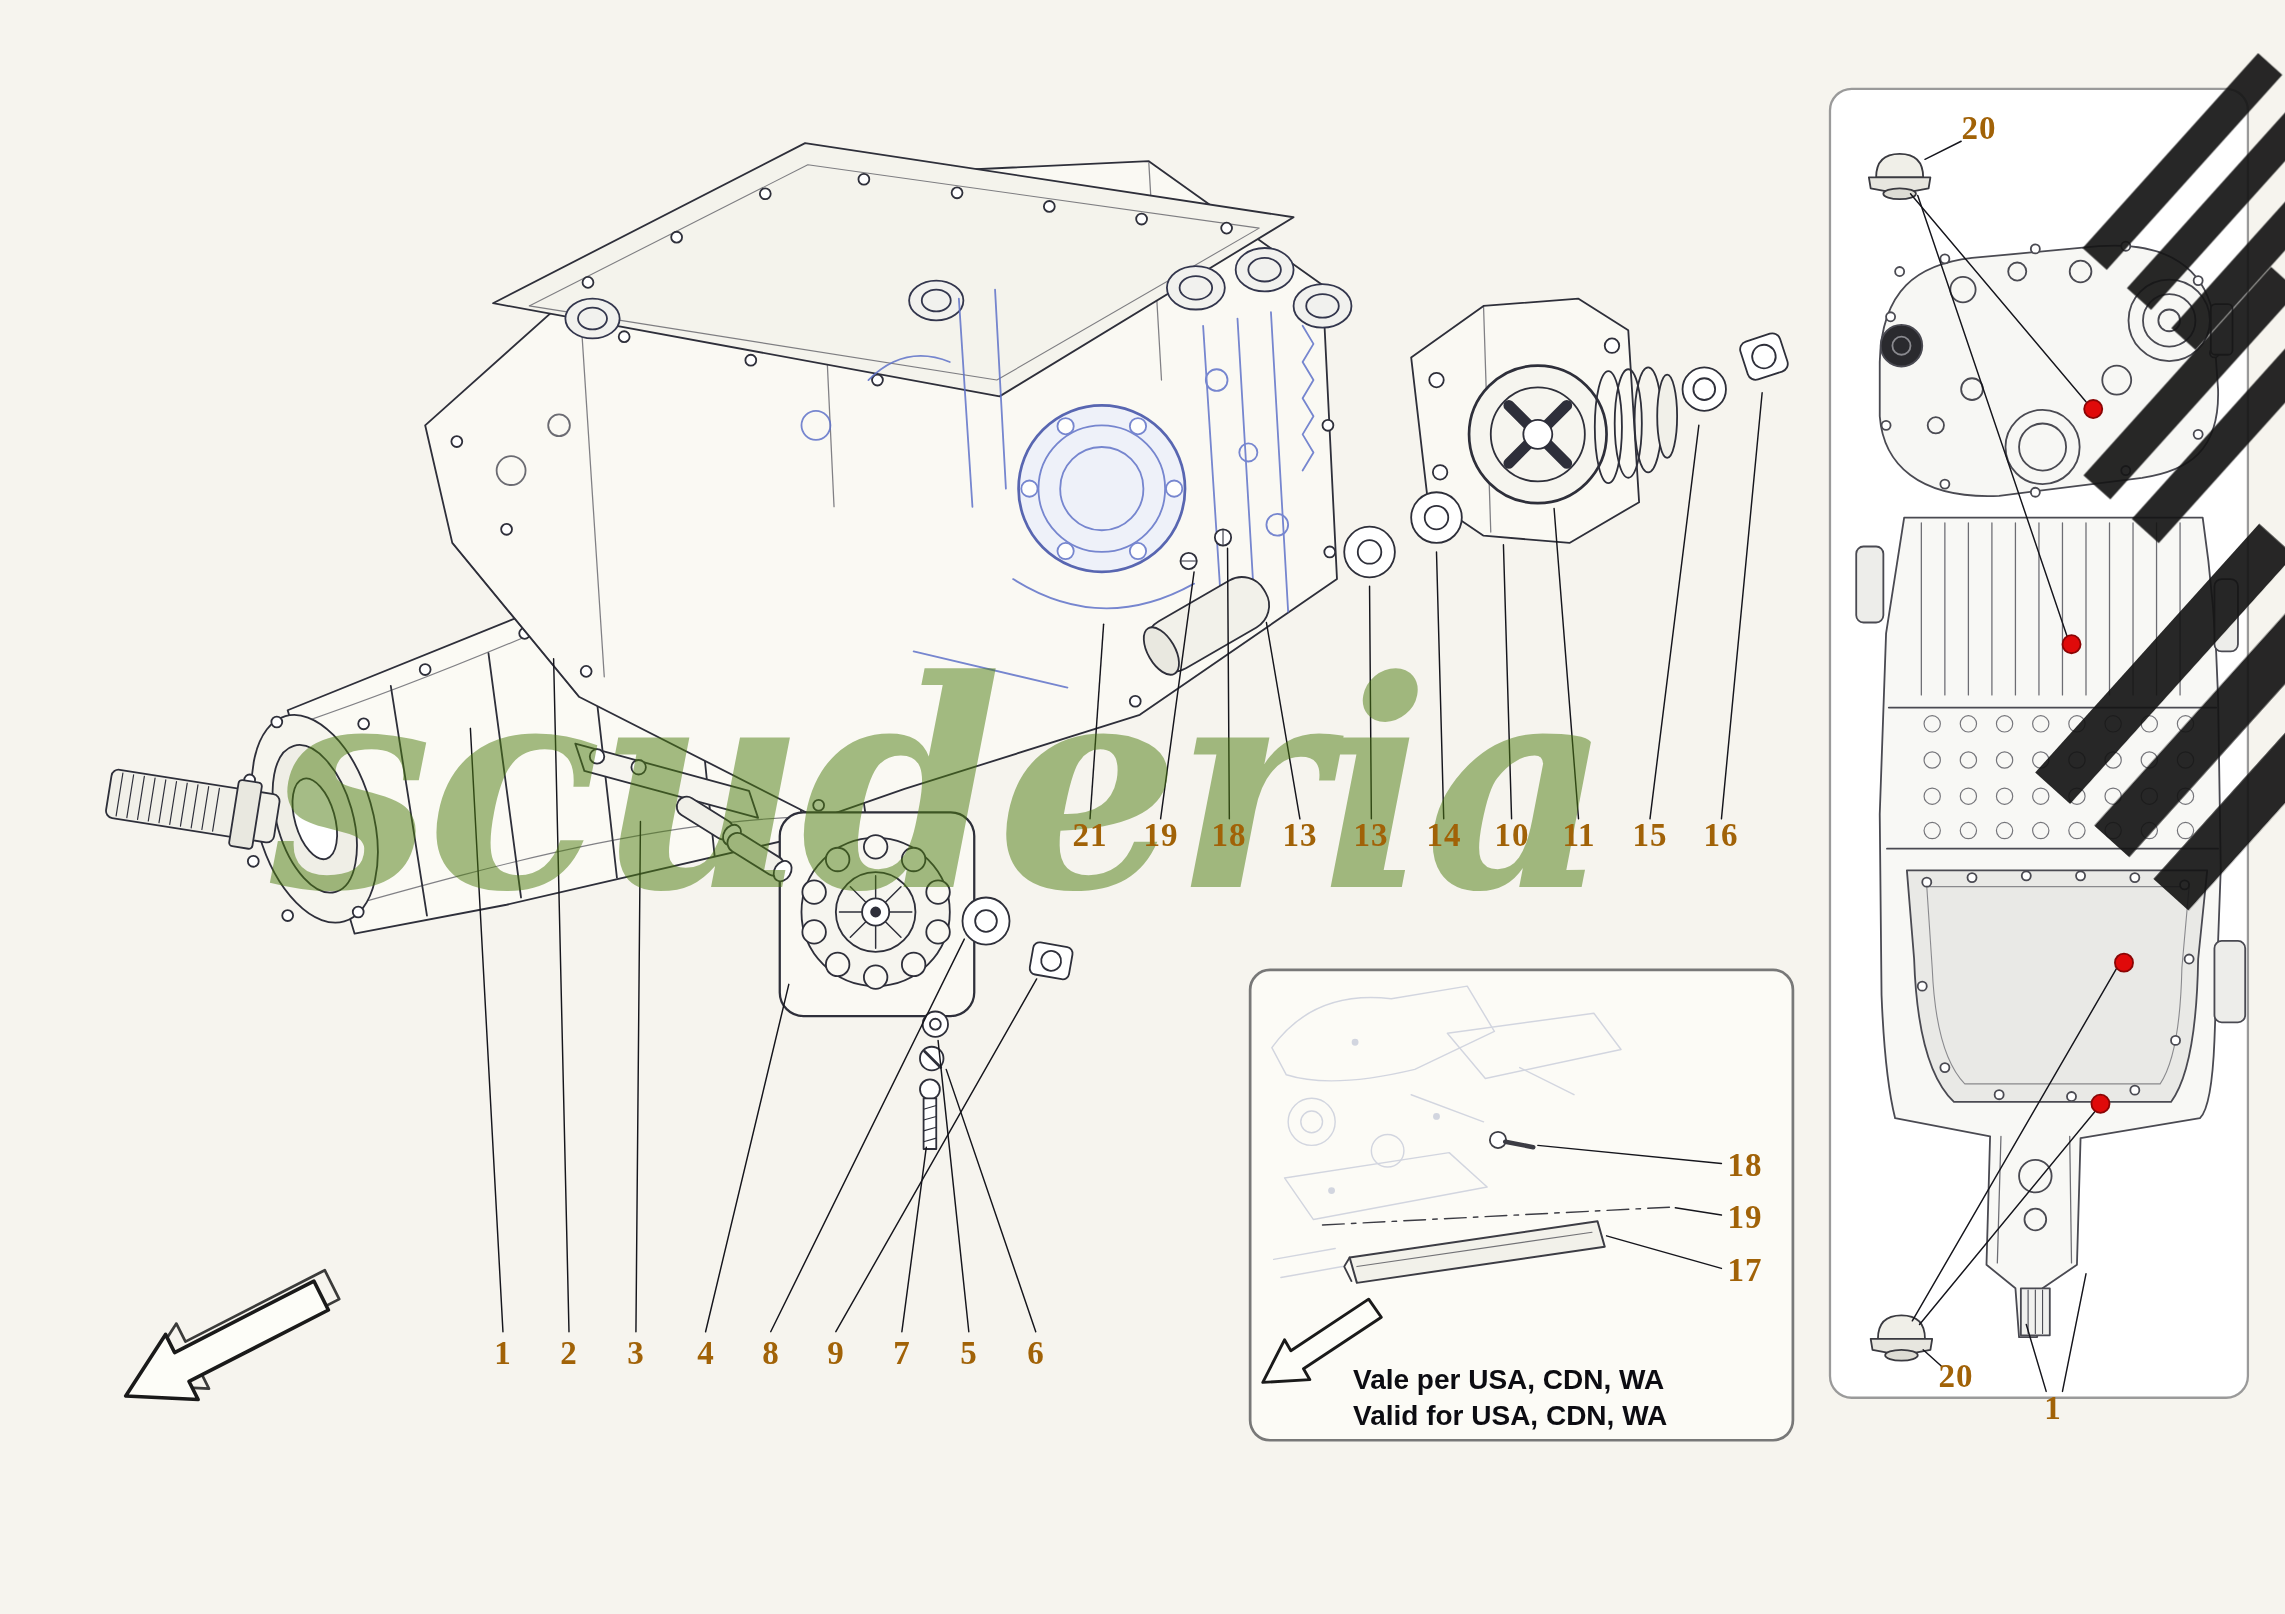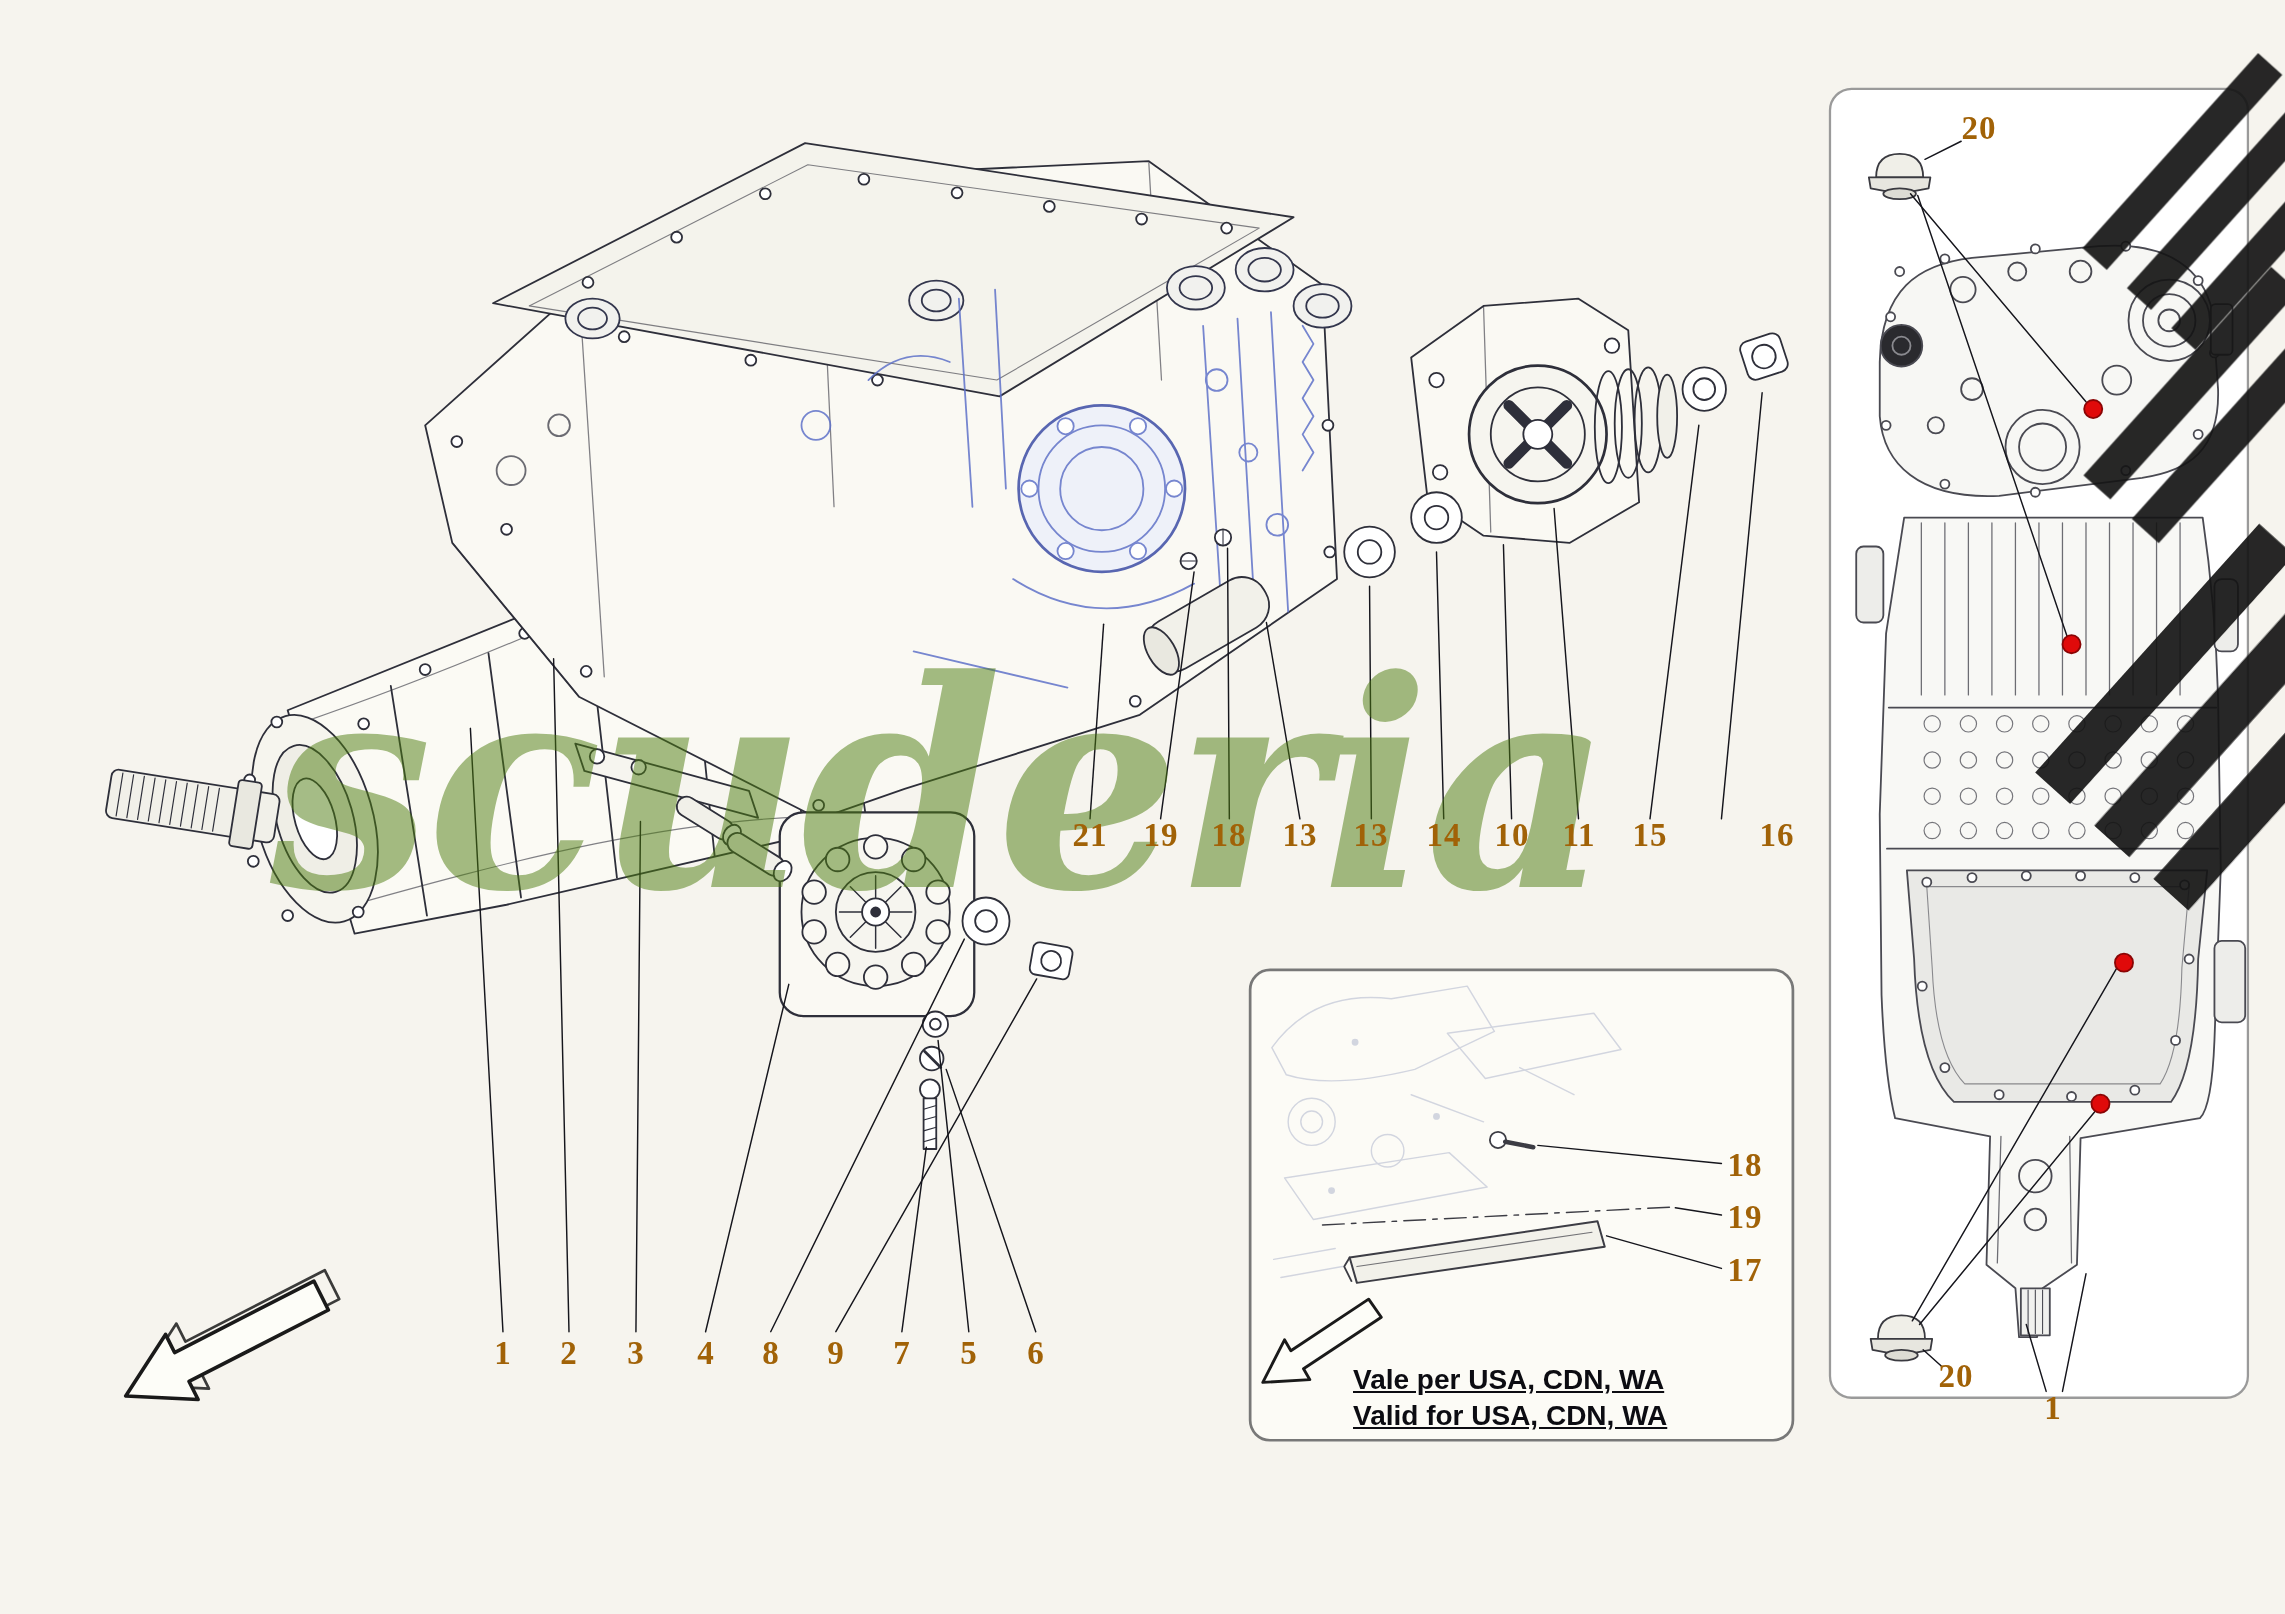--- a/index.html
+++ b/index.html
@@ -1,21 +1,21 @@
 <!DOCTYPE html>
 <html style="font-size:14.5px"><head>
 <meta charset="utf-8">
 <style>
   html,body{margin:0;padding:0;background:#f6f4ee;}
   .canvas{position:relative;width:2285px;height:1615px;background:#f6f4ee;overflow:hidden;font-family:"Liberation Sans",sans-serif;}
   .art{position:absolute;left:0;top:0;width:2285px;height:1615px;}
   .co{position:absolute;transform:translate(-50%,-50%);font:700 33px "Liberation Serif",serif;color:#a16207;letter-spacing:0.9px;white-space:nowrap;}
   .wm-red{position:absolute;left:270px;top:617px;font:italic 700 288px "DejaVu Serif",serif;color:#4d7c0f;opacity:.5;letter-spacing:-5.4px;white-space:nowrap;pointer-events:none;}
   .wm-gray{position:absolute;left:197px;top:917px;font:400 90px "Liberation Sans",sans-serif;color:#8f8f8f;opacity:.5;letter-spacing:58px;white-space:nowrap;display:flex;gap:172px;pointer-events:none;}
-  .note-text{position:absolute;left:1353px;top:1362px;font:700 28px "Liberation Sans",sans-serif;color:#0c0c12;line-height:36px;white-space:nowrap;text-decoration:underline;}
+  .note-text{position:absolute;left:1353px;top:1362px;font:700 28px "Liberation Sans",sans-serif;color:#0c0c12;line-height:36px;white-space:nowrap;}
 </style>
 </head>
 <body>
 
 <div class="canvas">
 
 <svg class="art" viewBox="0 0 2526 1785" xmlns="http://www.w3.org/2000/svg">
  <g stroke="#2e2f3a" stroke-width="2" fill="none" stroke-linejoin="round" stroke-linecap="round">
 
   <g>
@@ -459,21 +459,21 @@
 
 <div class="co" style="left:1090px;top:835px">21</div>
 <div class="co" style="left:1161px;top:835px">19</div>
 <div class="co" style="left:1229px;top:835px">18</div>
 <div class="co" style="left:1300px;top:835px">13</div>
 <div class="co" style="left:1371px;top:835px">13</div>
 <div class="co" style="left:1444px;top:835px">14</div>
 <div class="co" style="left:1512px;top:835px">10</div>
 <div class="co" style="left:1579px;top:835px">11</div>
 <div class="co" style="left:1650px;top:835px">15</div>
-<div class="co" style="left:1777px;top:835px">16</div>
+<div class="co" style="left:1721px;top:835px">16</div>
 
 <div class="co" style="left:503px;top:1353px">1</div>
 <div class="co" style="left:569px;top:1353px">2</div>
 <div class="co" style="left:636px;top:1353px">3</div>
 <div class="co" style="left:706px;top:1353px">4</div>
 <div class="co" style="left:771px;top:1353px">8</div>
 <div class="co" style="left:836px;top:1353px">9</div>
 <div class="co" style="left:902px;top:1353px">7</div>
 <div class="co" style="left:969px;top:1353px">5</div>
 <div class="co" style="left:1036px;top:1353px">6</div>

